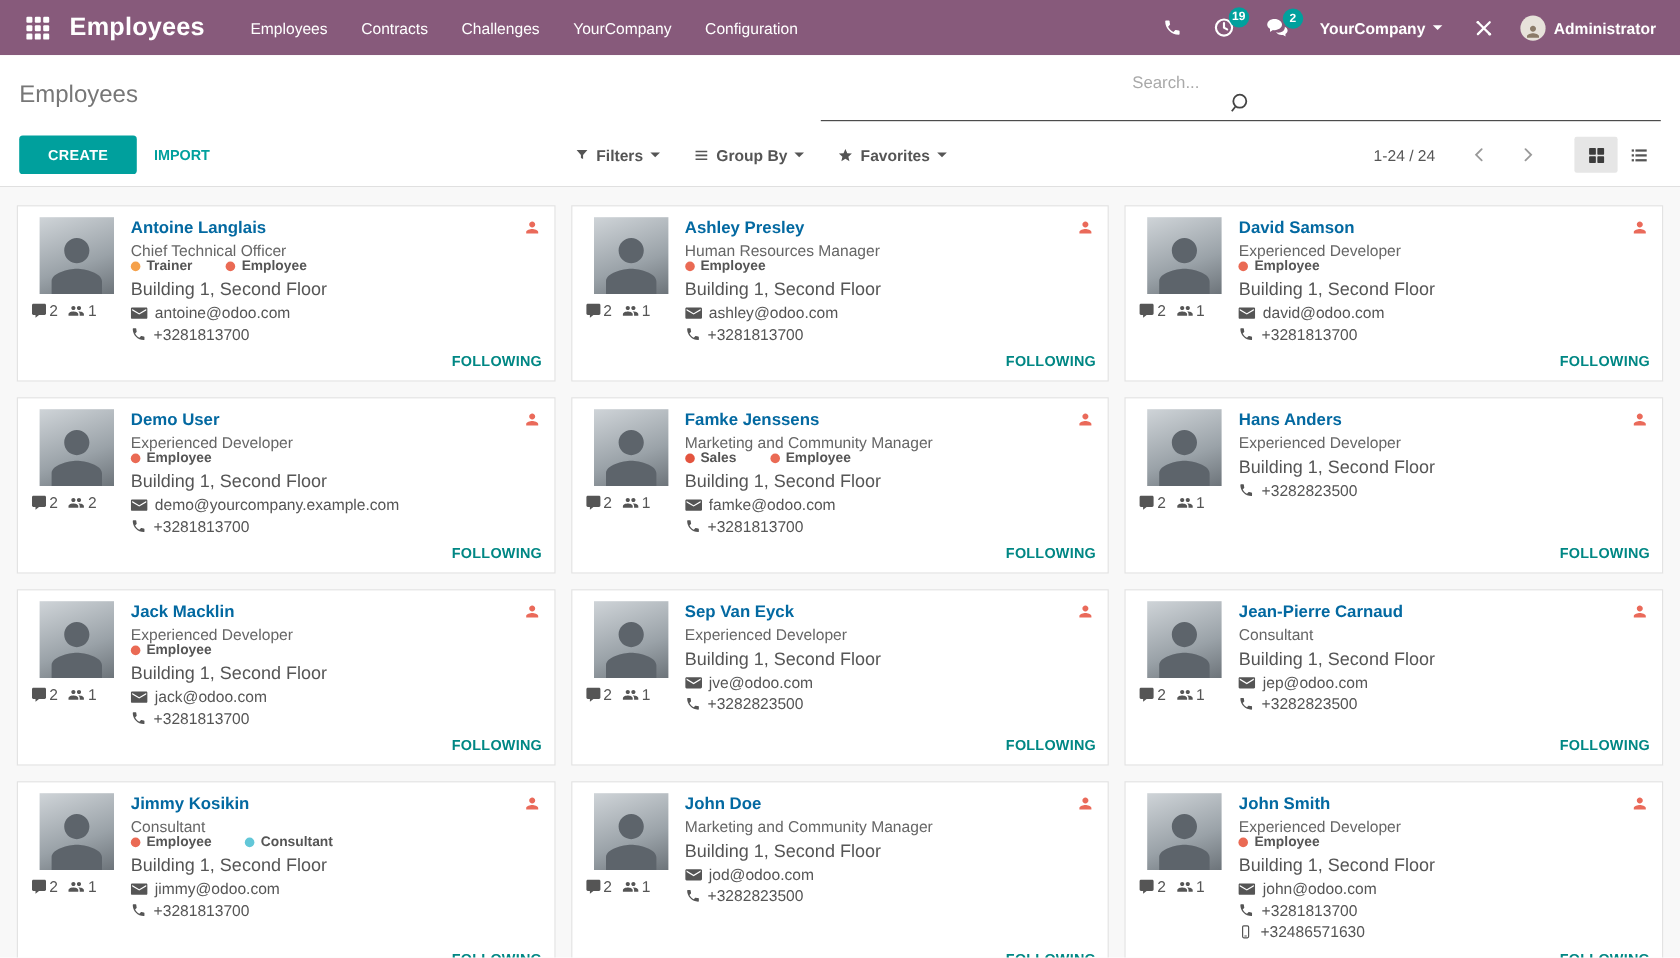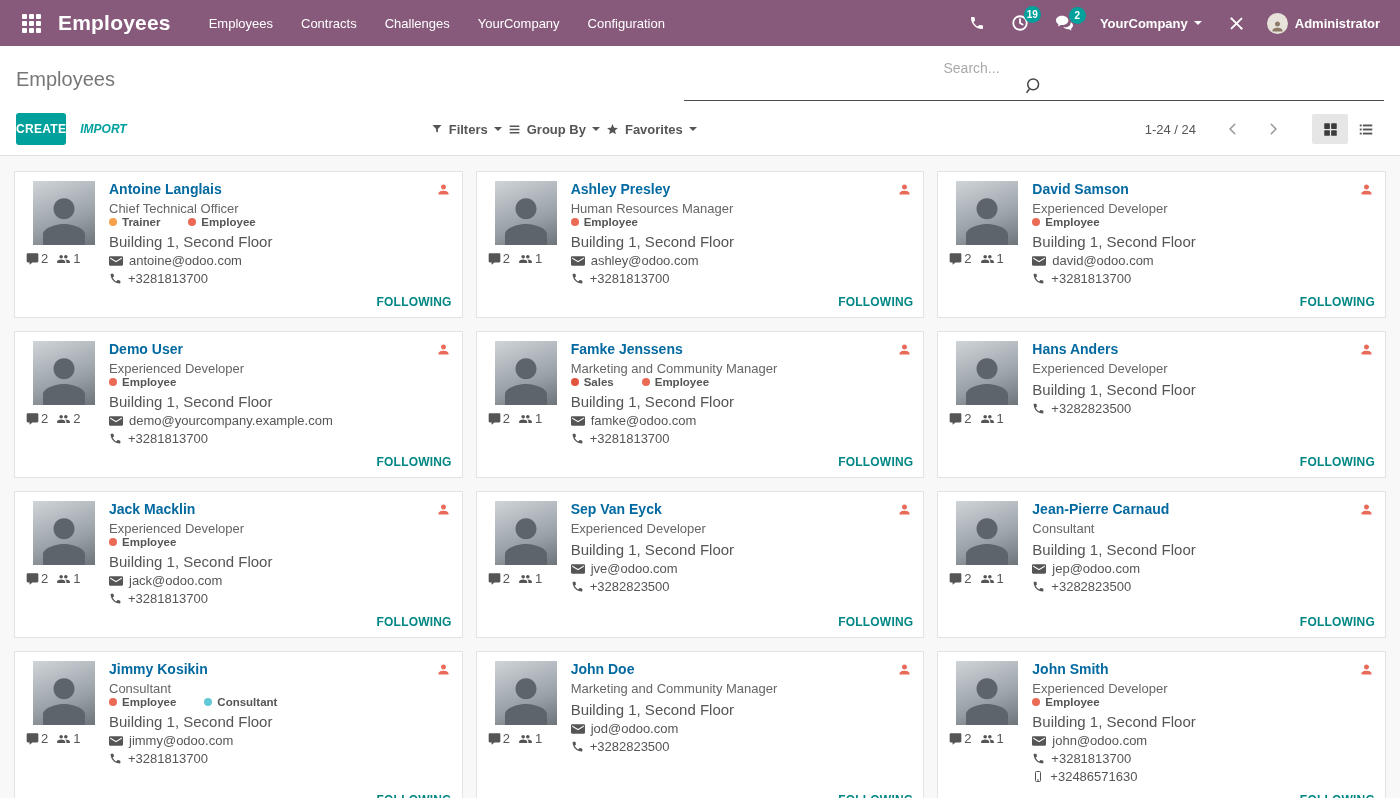--- a/index.html
+++ b/index.html
@@ -26,24 +26,24 @@
   .avatar-sm { width:21px; height:21px; border-radius:50%; background:#e7e2da; overflow:hidden; display:flex; align-items:flex-end; justify-content:center; }
 
   
   .cp { background:#fff; border-bottom:1px solid #e0e0e0; }
   .cp-row1 { display:flex; align-items:center; padding:12px 16px 4px 16px; }
   .page-title { font-size:20px; color:#777; font-weight:normal; }
   .search-wrap { margin-left:auto; width:700px; display:flex; align-items:center; border-bottom:1px solid #4c4c4c; padding:2px 2px 4px 2px;flex-direction:column; }
   .search-input { flex:1; border:none; outline:none; font-size:14px; color:#333; font-family:"Liberation Sans",sans-serif; background:transparent; }
   .search-input::placeholder { color:#a9a9a9; }
   .cp-row2 { display:flex; align-items:center; padding:8px 16px 10px 16px; }
-  .btn-create { background:#00A09D; color:#fff; border:none; font-size:12px; font-weight:bold; padding:9px 0;
+  .btn-create { background:#00A09D; color:#fff; border:none; font-size:12px; font-weight:bold; padding:9px 24px;
                 border-radius:3px; cursor:pointer; letter-spacing:.3px; font-family:"Liberation Sans",sans-serif; }
-  .btn-import { background:none; border:none; color:#00A09D; font-size:12px; font-weight:bold; padding:9px 14px; cursor:pointer; font-family:"Liberation Sans",sans-serif;font-style:italic; }
-  .cp-filters { display:flex; align-items:center; gap:6px; margin-left:290px; }
+  .btn-import { background:none; border:none; color:#00A09D; font-size:12px; font-weight:bold; padding:9px 14px; cursor:pointer; font-family:"Liberation Sans",sans-serif; }
+  .cp-filters { display:flex; align-items:center; gap:28px; margin-left:290px; }
   .dropdown { display:flex; align-items:center; gap:6px; font-size:13px; color:#555; cursor:pointer; font-weight:bold; }
   .cp-right { margin-left:auto; display:flex; align-items:center; gap:6px; }
   .pager-text { font-size:13px; color:#555; margin-right:14px; }
   .pager-arrow { background:none; border:none; padding:4px 10px; cursor:pointer; color:#999; display:flex; }
   .switcher { display:flex; margin-left:16px; }
   .switch-btn { width:36px; height:30px; display:flex; align-items:center; justify-content:center; cursor:pointer; border-radius:2px; }
   .switch-btn.active { background:#e6e6e6; }
 
   
   .kanban { background:#f8f8f8; min-height:668px; padding:15px 14px; display:grid;

